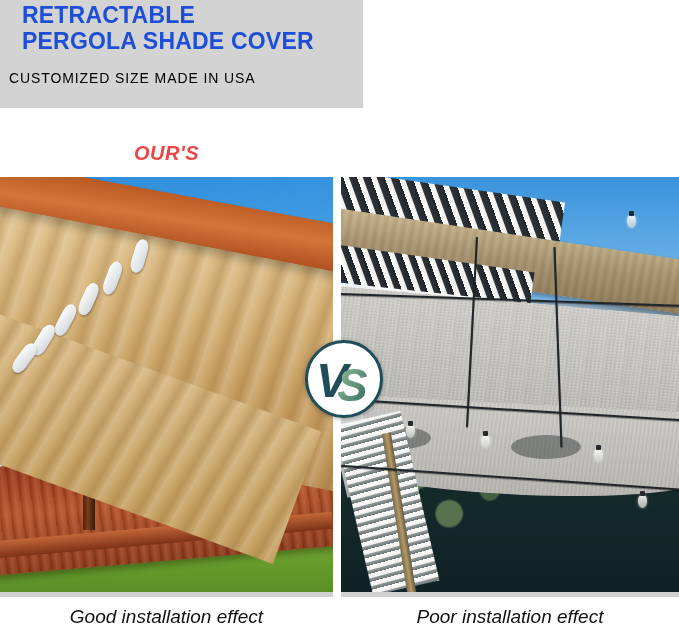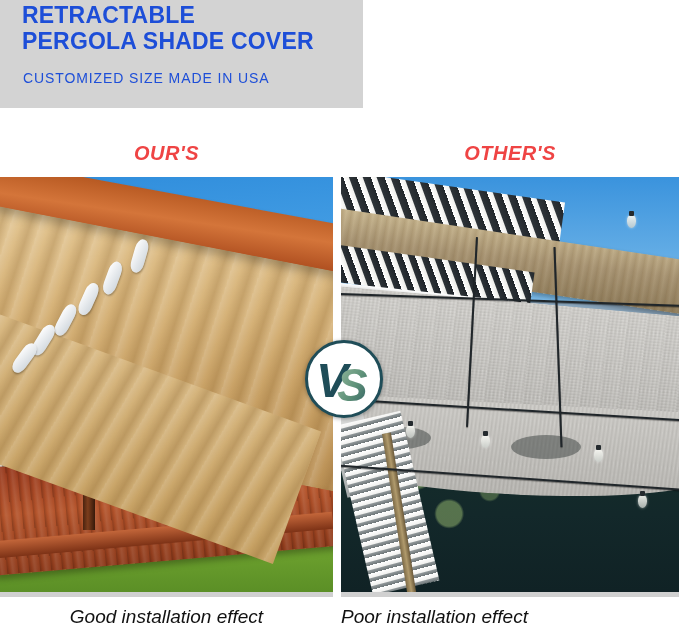--- a/index.html
+++ b/index.html
@@ -15,22 +15,22 @@
   .banner{
     position:absolute;left:0;top:0;width:363px;height:108px;
     background:#d3d3d3;
   }
   .banner-title{
     position:absolute;left:22px;top:2px;width:340px;
     font-size:23px;font-weight:bold;line-height:26px;
     color:#1d4ed8;letter-spacing:.2px;white-space:pre-line;
   }
   .banner-sub{
-    position:absolute;left:23px;top:70px;
-    font-size:14px;color:#1d4ed8;letter-spacing:.9px;
+    position:absolute;left:9px;top:70px;
+    font-size:14px;color:#000000;letter-spacing:.9px;
   }
 
   
   .col-label{
     position:absolute;top:142px;
     font-size:20px;font-weight:bold;font-style:italic;
     color:#ef4444;letter-spacing:.5px;
   }
   .col-label.left{left:0;width:333px;text-align:center;}
   .col-label.right{left:341px;width:338px;text-align:center;}
@@ -184,35 +184,34 @@
     position:absolute;left:305px;top:340px;width:72px;height:72px;
     border-radius:50%;background:#ffffff;border:3px solid #1f4d58;
     box-shadow:0 1px 4px rgba(0,0,0,.35);
     display:flex;align-items:center;justify-content:center;
   }
   .vs-badge svg{display:block;}
   .strip-l{position:absolute;left:0;top:592px;width:333px;height:5px;background:#d0d0d0;}
   .strip-r{position:absolute;left:341px;top:592px;width:338px;height:5px;background:#d0d0d0;}
   .caption{position:absolute;top:606px;font-size:19px;color:#111111;font-style:italic;}
   .caption.left{left:0;width:333px;text-align:center;}
-  .caption.right{left:341px;width:338px;text-align:left;}
+  .caption.right{left:341px;width:338px;text-align:center;}
 </style>
 </head>
 <body>
 
 <div class="page">
 
   <div class="banner">
     <div class="banner-title">RETRACTABLE
 PERGOLA SHADE COVER</div>
     <div class="banner-sub">CUSTOMIZED SIZE MADE IN USA</div>
   </div>
 
   <div class="col-label left">OUR'S</div>
-  <div class="col-label right">OTHER'S</div>
 
   <div class="photo left">
     <div class="layer l-sky"></div>
     <div class="layer l-wall"></div>
     <div class="layer l-door"></div>
     <div class="layer l-fence"></div>
     <div class="layer l-planter"></div>
     <div class="layer l-tree"></div>
     <div class="layer l-lawn"></div>
     <div class="layer l-deck"></div>

